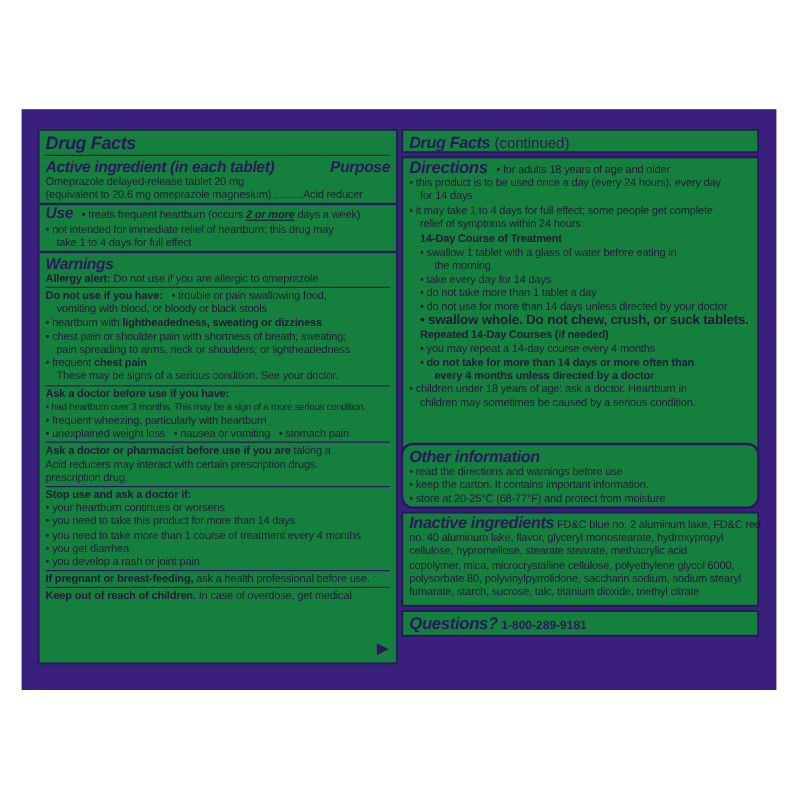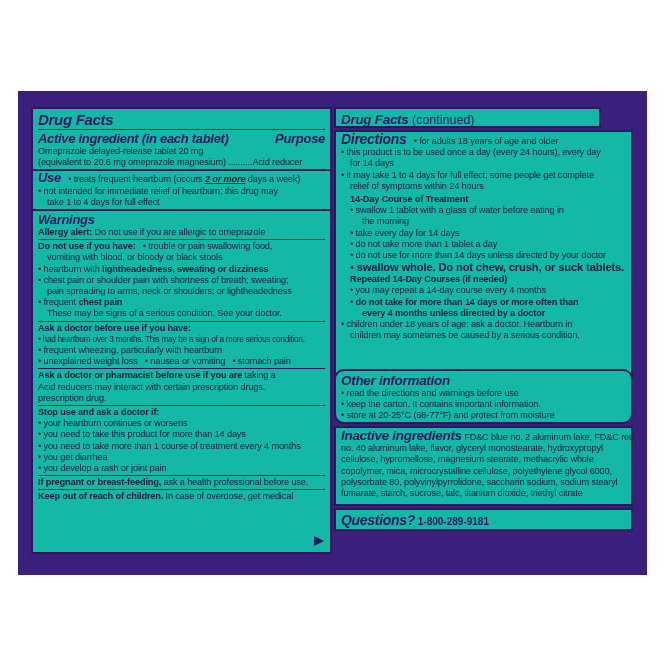--- a/index.html
+++ b/index.html
@@ -1,23 +1,23 @@
 <!DOCTYPE html>
 <html><head>
   <meta charset="utf-8">
   <style>
     html, body { margin: 0; padding: 0; background: #ffffff; }
     body { width: 665px; height: 665px; position: relative; overflow: hidden;
            font-family: "Liberation Sans", sans-serif; color: #1e1a3a; }
     .carton { position: absolute; left: 18px; top: 91px; width: 629px; height: 484px;
               background: #3b1f7c; }
-    .panel { position: absolute; background: #14b8a6; box-sizing: border-box;
+    .panel { position: absolute; background: #15803d; box-sizing: border-box;
              border: 2px solid #2a1760; }
     .left { left: 31px; top: 107px; width: 301px; height: 447px; padding: 2px 5px 0 5px; }
-    .r-head { left: 334px; top: 107px; width: 267px; height: 21px; padding: 1px 5px; }
+    .r-head { left: 334px; top: 107px; width: 299px; height: 21px; padding: 1px 5px; }
     .r-dir { left: 334px; top: 130px; width: 299px; height: 246px; padding: 2px 5px; }
     .r-other { left: 334px; top: 369px; width: 299px; height: 55px; padding: 2px 5px; border-radius: 10px; }
     .r-inact { left: 334px; top: 426px; width: 299px; height: 80px; padding: 2px 5px; }
     .r-q { left: 334px; top: 508px; width: 299px; height: 23px; padding: 1px 5px; }
 
     .t { font-size: 9.2px; line-height: 11.2px; letter-spacing: -0.15px; white-space: nowrap; }
     .h1 { font-weight: bold; font-style: italic; font-size: 15px; line-height: 18px; color: #2a1760; letter-spacing: -0.3px; }
     .h2 { font-weight: bold; font-style: italic; font-size: 13px; line-height: 15px; color: #2a1760; letter-spacing: -0.3px; }
     .h2-inline { font-weight: bold; font-style: italic; font-size: 13px; color: #2a1760; letter-spacing: -0.3px; }
     .sub { font-weight: bold; }
@@ -122,21 +122,21 @@
 <div class="panel r-other">
   <div class="h2" style="font-size:13.5px">Other information</div>
   <div class="t">• read the directions and warnings before use</div>
   <div class="t">• keep the carton. It contains important information.</div>
   <div class="t">• store at 20-25°C (68-77°F) and protect from moisture</div>
 </div>
 
 <div class="panel r-inact">
   <div class="t"><span class="h2-inline" style="font-size:13.5px">Inactive ingredients</span><span> FD&amp;C blue no. 2 aluminum lake, FD&amp;C red</span></div>
   <div class="t">no. 40 aluminum lake, flavor, glyceryl monostearate, hydroxypropyl</div>
-  <div class="t">cellulose, hypromellose, magnesium stearate, methacrylic whole</div>
+  <div class="t">cellulose, hypromellose, stearate stearate, methacrylic acid</div>
   <div class="t">copolymer, mica, microcrystalline cellulose, polyethylene glycol 6000,</div>
   <div class="t">polysorbate 80, polyvinylpyrrolidone, saccharin sodium, sodium stearyl</div>
   <div class="t">fumarate, starch, sucrose, talc, titanium dioxide, triethyl citrate</div>
 </div>
 
 <div class="panel r-q">
   <span class="h2-inline" style="font-size:14px">Questions?</span><span class="sub" style="font-size:10px;color:#2a1760"> 1-800-289-9181</span>
 </div>
 
 </body></html>

